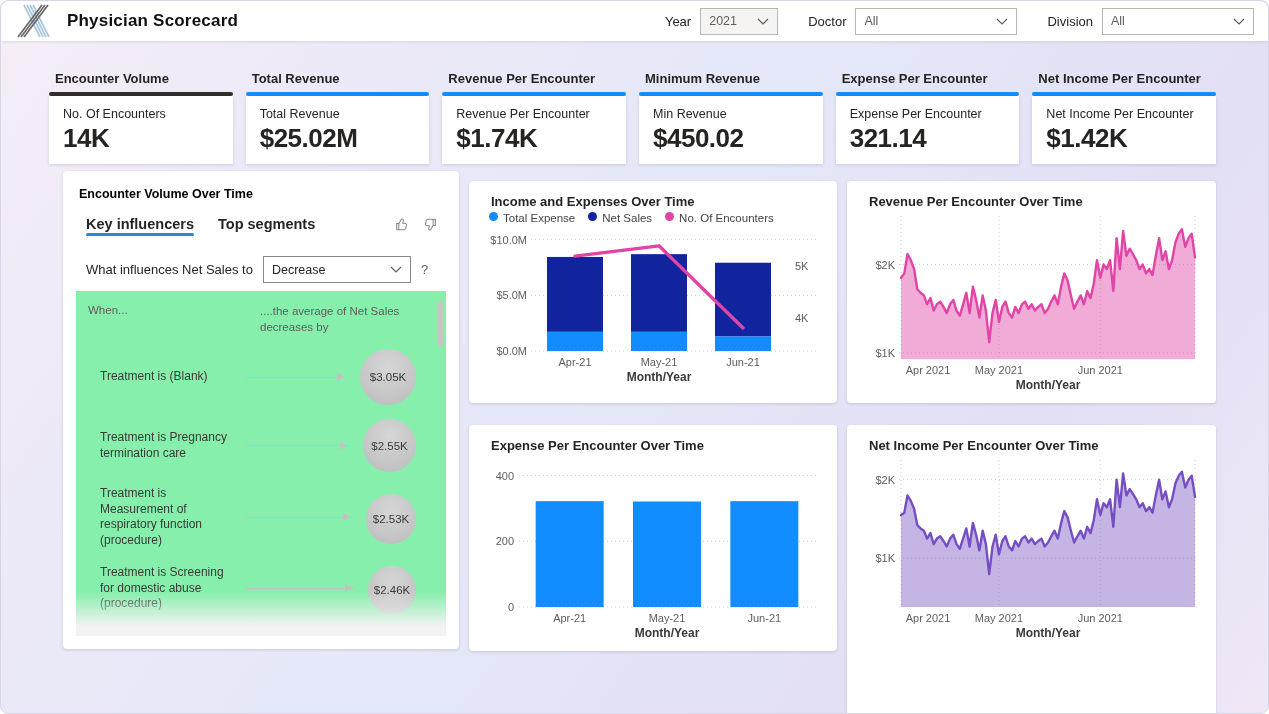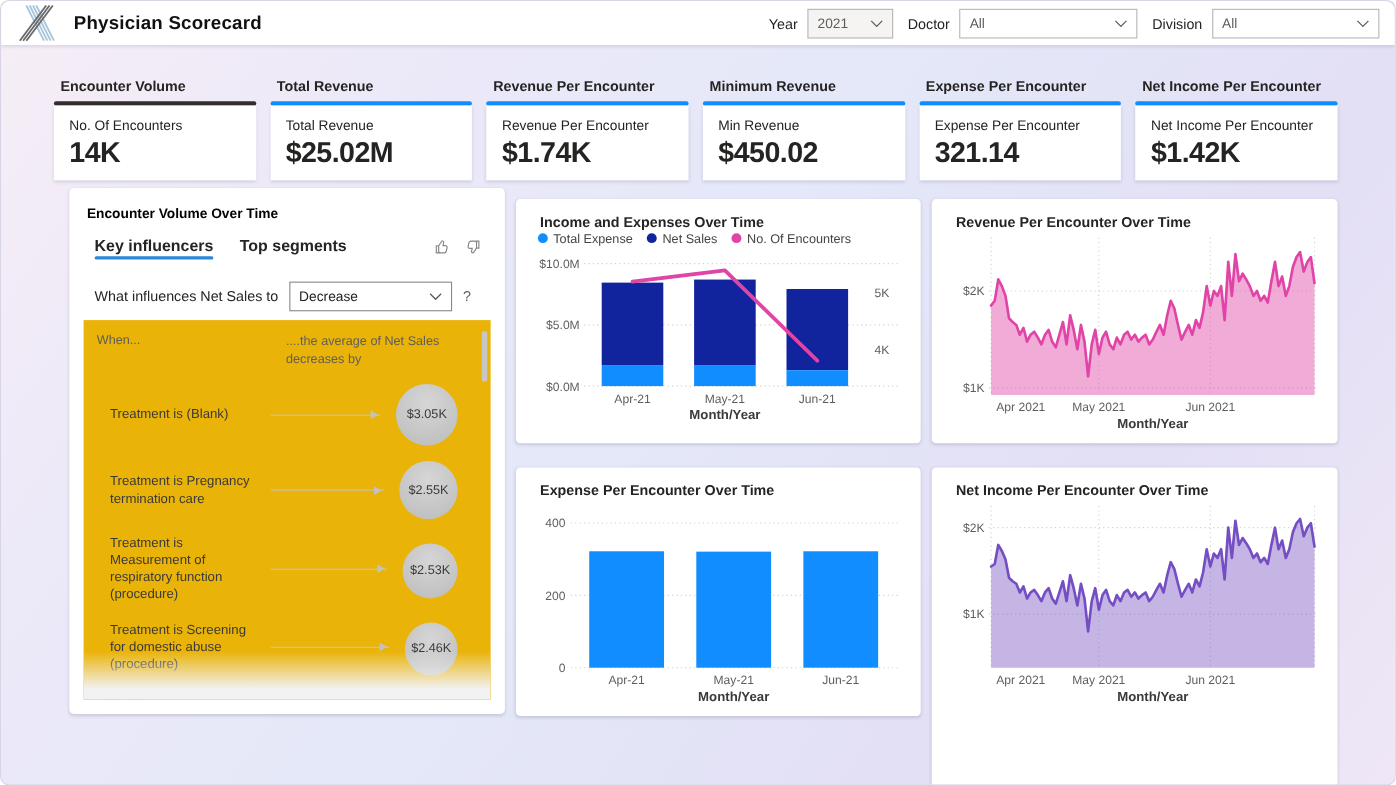--- a/index.html
+++ b/index.html
@@ -16,21 +16,21 @@
   }
   
   .app-header {
     position:absolute; left:0; top:0; right:0; height:40px;
     background:#ffffff; display:flex; align-items:center;
     padding:0 14px; box-shadow:0 1px 3px rgba(80,80,120,.15);
     border-radius:8px 8px 0 0; z-index:5;
   }
   .brand { width:36px; height:36px; flex:0 0 auto; }
   .app-title { font-size:17px; font-weight:700; color:#111; margin-left:16px; letter-spacing:.2px; }
-  .filters { margin-left:auto; display:flex; align-items:center; gap:13px; }
+  .filters { margin-left:auto; display:flex; align-items:center; gap:30px; }
   .filter { display:flex; align-items:center; gap:9px; font-size:13px; color:#252423; }
   .flabel { font-weight:400; }
   .dd {
     display:flex; align-items:center; justify-content:space-between;
     height:27px; border:1px solid #b8b6b4; background:#fff;
     padding:0 8px; font-size:12.5px; color:#605e5c; cursor:pointer; gap:8px;
   }
   .dd.year { width:78px; background:#f5f4f3; }
   .dd.month { width:126px; }
   .dd.doctor { width:162px; }
@@ -54,21 +54,21 @@
   .inf-tabs { position:relative; display:flex; gap:24px; margin:15px 0 0 10px; }
   .inf-tab { font-size:14.5px; font-weight:700; color:#252423; padding-bottom:4px; cursor:pointer; position:relative; }
   .inf-tab.active::after { content:''; position:absolute; left:0; right:0; bottom:0; height:3px; background:#2b88d8; border-radius:2px; }
   .thumbs { position:absolute; right:8px; top:0; display:flex; gap:10px; }
   .thumb { cursor:pointer; }
   .inf-question { display:flex; align-items:center; gap:10px; margin:20px 0 0 10px; font-size:13px; color:#252423; }
   .inf-dd { width:148px; height:27px; border:1px solid #8a8886; background:#fff; display:flex; align-items:center; justify-content:space-between; padding:0 8px; font-size:12.5px; color:#252423; cursor:pointer; }
   .help { color:#605e5c; font-size:13px; cursor:pointer; }
   .inf-list {
     position:absolute; left:13px; right:13px; top:120px; bottom:13px;
-    background:#eab308; overflow:hidden; padding:13px 16px 0 12px;
+    background:#86efac; overflow:hidden; padding:13px 16px 0 12px;
   }
   .inf-head { display:flex; justify-content:space-between; font-size:11.5px; color:#605e5c; }
   .inf-head .col2 { width:170px; line-height:1.35; }
   .inf-row { display:flex; align-items:center; margin-top:14px; }
   .inf-row .itext { width:152px; font-size:12px; color:#3b3a39; line-height:1.3; padding-left:12px; }
   .arrow { position:relative; flex:1; height:1px; background:#c4c2c0; margin:0 14px 0 6px; }
   .arrow::after { content:''; position:absolute; right:-2px; top:-3.5px; border:4px solid transparent; border-left:7px solid #c4c2c0; }
   .bubble {
     flex:0 0 auto; border-radius:50%;
     background:radial-gradient(circle at 50% 32%, #d6d6d6, #bfbfbf 85%);

